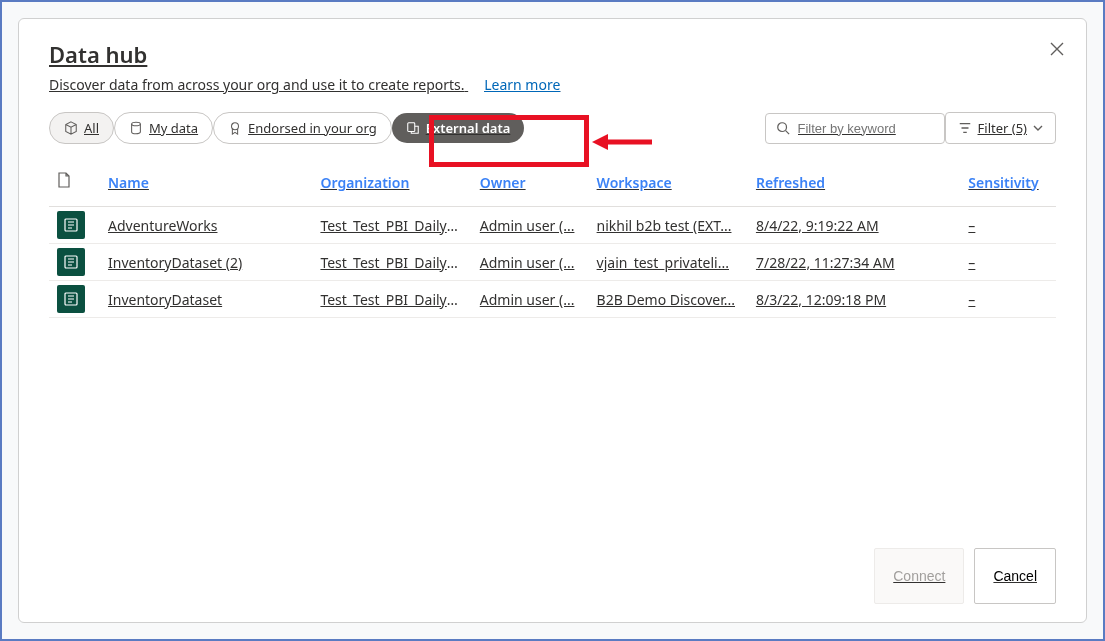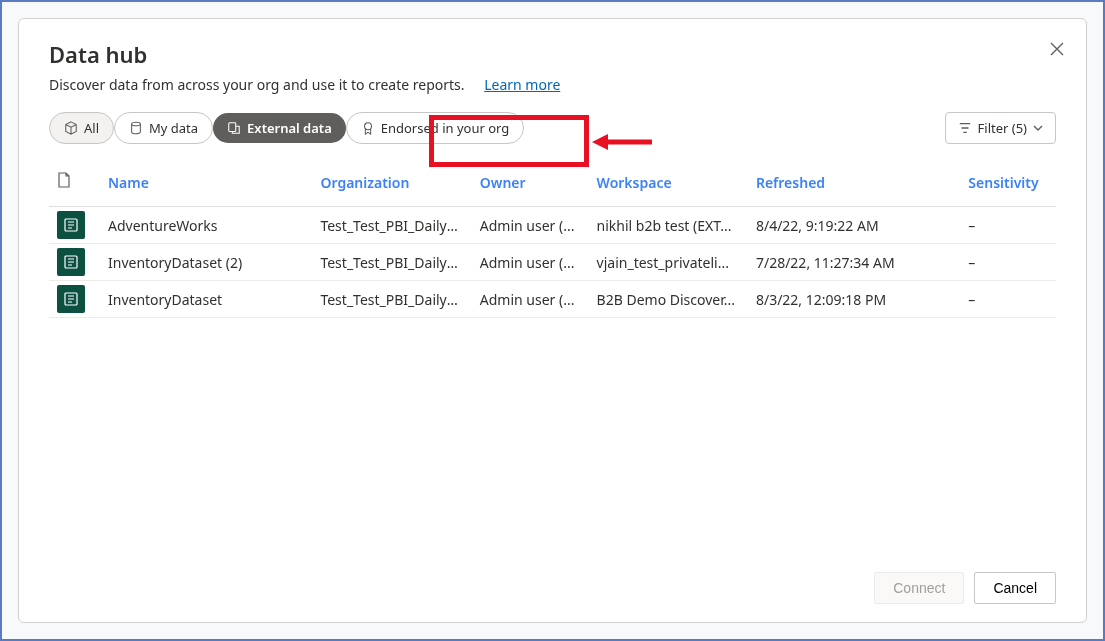--- a/index.html
+++ b/index.html
@@ -9,21 +9,21 @@
     width:1105px; height:641px;
     background:#f8f9fa;
     border:2px solid #5a7bc2;
     position:relative;
     color:#323130;
   }
   .dialog {
     position:absolute; top:16px; left:16px; right:16px; bottom:16px;
     background:#fff; border:1px solid #d0d0d0; border-radius:6px;
     padding:20px 30px 18px 30px;
-    display:flex; flex-direction:column;
+    display:flex; flex-direction:column;text-decoration:underline;
   }
   .close-x {
     position:absolute; top:18px; right:22px; cursor:pointer;
     color:#605e5c; font-size:18px;
   }
   .title { font-size:22px; font-weight:600; margin:0 0 6px 0; }
   .subtitle { font-size:14px; color:#323130; margin-bottom:18px; }
   .subtitle a { color:#0067b8; text-decoration:underline; margin-left:16px; }
   .toolbar { display:flex; align-items:center; margin-bottom:18px; position:relative; }
   .pill {
@@ -71,21 +71,21 @@
   .row-icon {
     width:28px; height:28px; background:#0b5040; border-radius:2px;
     display:flex; align-items:center; justify-content:center; flex-shrink:0;
   }
   .row-icon svg { display:block; }
   .footer {
     margin-top:auto; display:flex; justify-content:flex-end; gap:10px;
     padding-top:12px;
   }
   .btn {
-    border:1px solid #c8c6c4; background:#fff; padding:7px 18px;
+    border:1px solid #c8c6c4; background:#fff; padding:19px 18px;
     font-size:14px; cursor:pointer; border-radius:2px;
   }
   .btn.disabled { color:#a19f9d; background:#faf9f8; border-color:#edebe9; cursor:default; }
   .col-icon { width:48px; }
   .col-name { width:200px; }
   .col-org  { width:150px; }
   .col-owner{ width:110px; }
   .col-ws   { width:150px; }
   .col-ref  { width:200px; }
   .col-sens { width:90px; }
@@ -115,37 +115,44 @@
         </svg>
       <span>All</span>
     </div>
     <div class="pill">
       <svg class="icon-sm" viewBox="0 0 16 16">
           <ellipse cx="8" cy="3.5" rx="5" ry="2" fill="none" stroke="#605e5c" stroke-width="1.2"></ellipse>
           <path d="M3 3.5 V12.5 A5 2 0 0 0 13 12.5 V3.5" fill="none" stroke="#605e5c" stroke-width="1.2"></path>
         </svg>
       <span>My data</span>
     </div>
+    <div class="pill">
+      <svg class="icon-sm" viewBox="0 0 16 16">
+          <circle cx="8" cy="6" r="4" fill="none" stroke="#605e5c" stroke-width="1.2"></circle>
+          <path d="M5 9 L5 15 L8 13 L11 15 L11 9" fill="none" stroke="#605e5c" stroke-width="1.2"></path>
+        </svg>
+      <span>Endorsed in your org</span>
+    </div>
     <div class="pill active">
       <svg class="icon-sm" viewBox="0 0 16 16">
           <rect x="2" y="2" width="8" height="10" rx="1" fill="none" stroke="#fff" stroke-width="1.2"></rect>
           <path d="M10 6 L14 6 L14 14 L6 14 L6 12" fill="none" stroke="#fff" stroke-width="1.2"></path>
         </svg>
       <span>External data</span>
     </div>
-    <div class="pill">
-      <svg class="icon-sm" viewBox="0 0 16 16">
-          <circle cx="8" cy="6" r="4" fill="none" stroke="#605e5c" stroke-width="1.2"></circle>
-          <path d="M5 9 L5 15 L8 13 L11 15 L11 9" fill="none" stroke="#605e5c" stroke-width="1.2"></path>
-        </svg>
-      <span>Endorsed in your org</span>
-    </div>
 
     <div class="spacer"></div>
 
+    <div class="search">
+      <svg class="icon-sm" viewBox="0 0 16 16">
+          <circle cx="7" cy="7" r="5" fill="none" stroke="#605e5c" stroke-width="1.4"></circle>
+          <path d="M11 11 L15 15" stroke="#605e5c" stroke-width="1.4"></path>
+        </svg>
+      <input type="text" placeholder="Filter by keyword" style="">
+    </div>
 
     <div class="filter-btn">
       <svg class="icon-sm" viewBox="0 0 16 16">
           <path d="M2 3 H14 M4 8 H12 M6 13 H10" stroke="#605e5c" stroke-width="1.6"></path>
         </svg>
       <span>Filter (5)</span>
       <svg width="10" height="10" viewBox="0 0 10 10">
           <path d="M1 3 L5 7 L9 3" fill="none" stroke="#605e5c" stroke-width="1.4"></path>
         </svg>
     </div>

